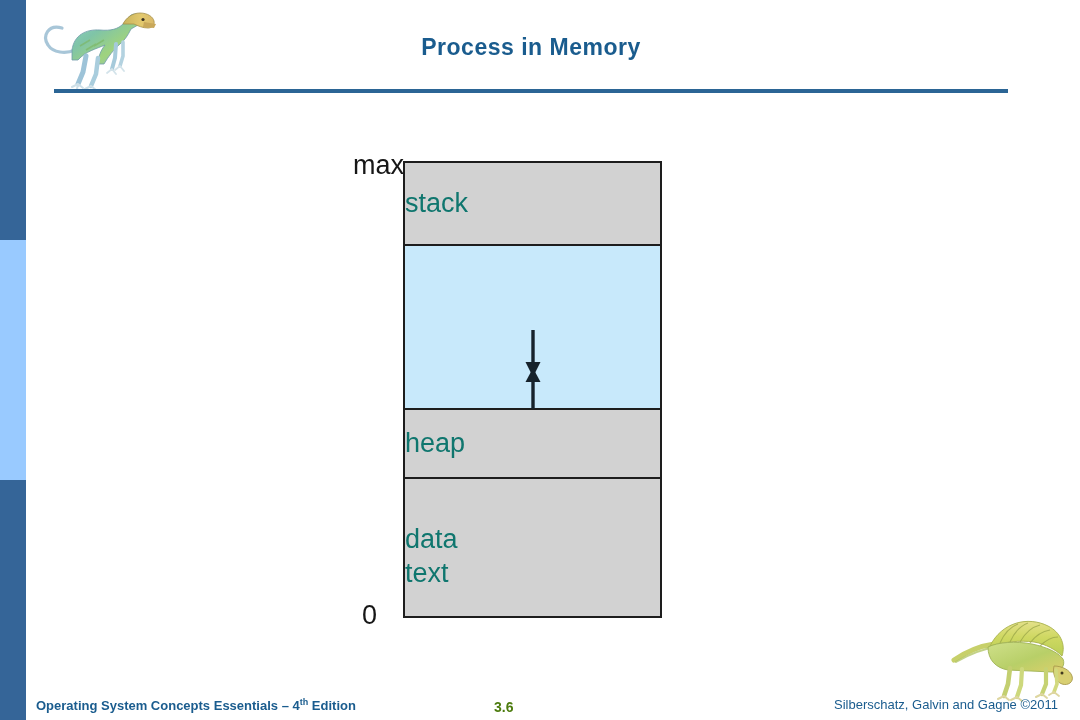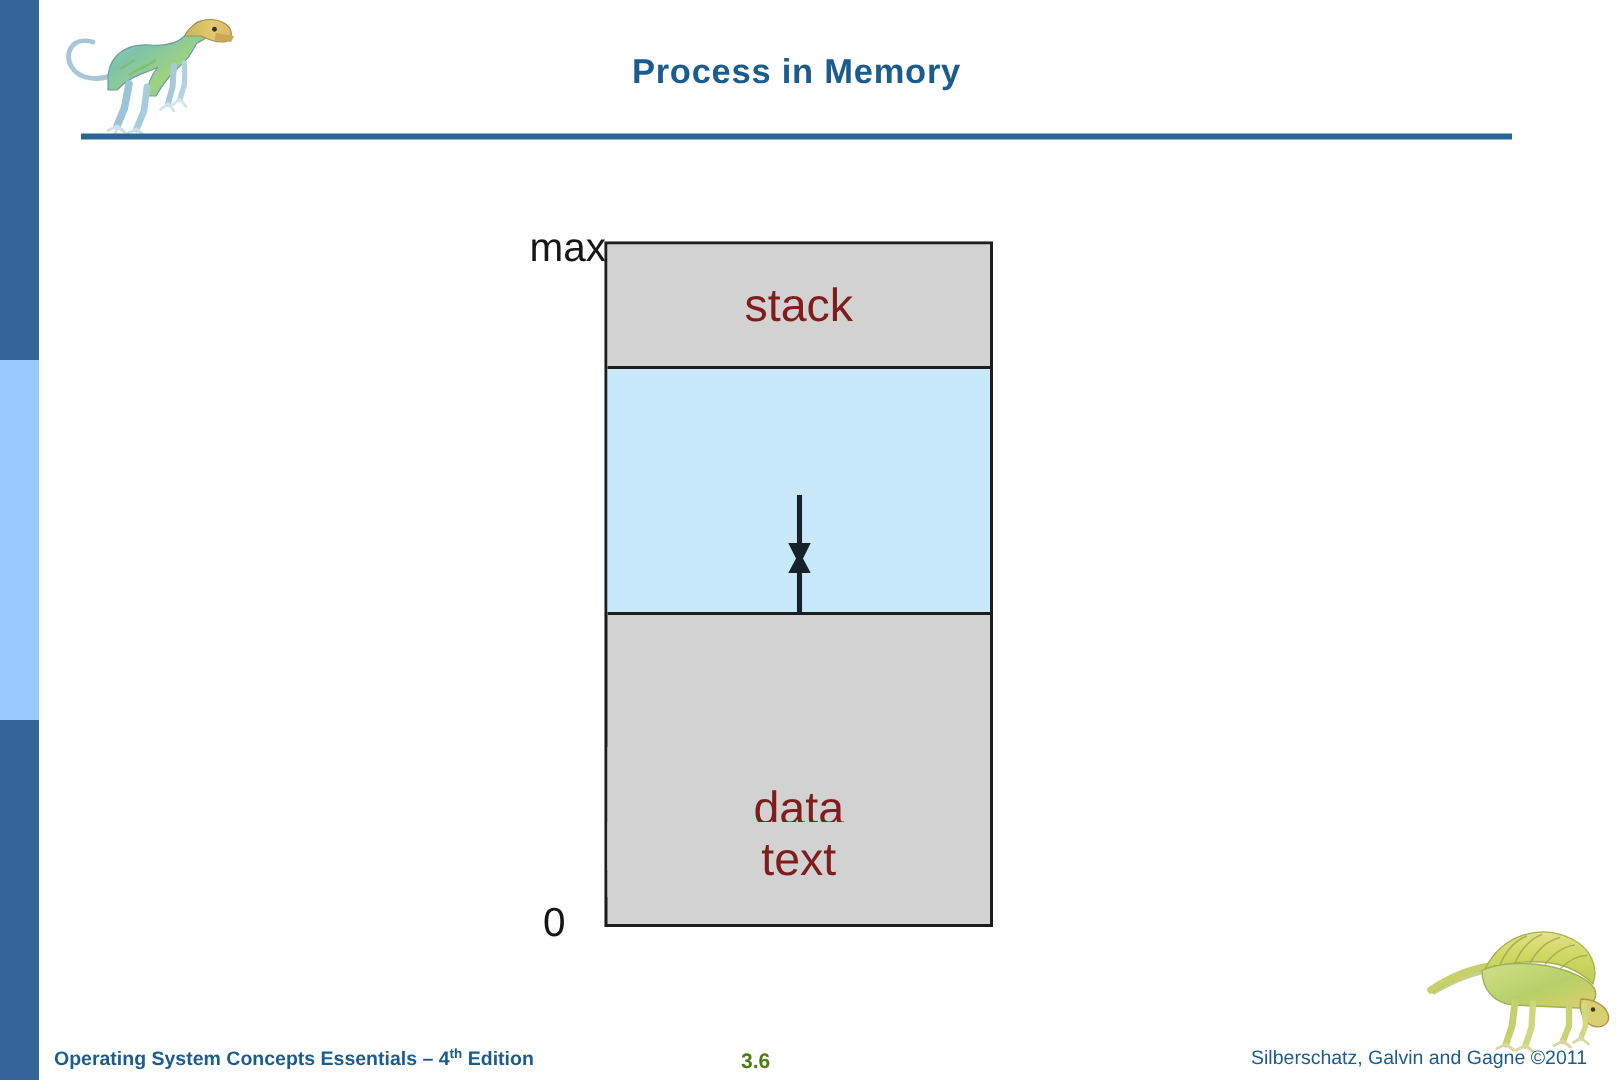--- a/index.html
+++ b/index.html
@@ -66,23 +66,22 @@
     border: 2px solid #1d1d1d;
     box-sizing: border-box;
     background: #d2d2d2;
   }
   .mem-seg {
     position: absolute;
     left: 0; width: 100%;
     box-sizing: border-box;
     display: flex;
     align-items: center;
-    justify-content: center;
-    font-size: 31px;
-    color: #7f1d1d;
+    font-size: 27px;
+    color: #0f766e;
     font-family: "Liberation Sans", sans-serif;
   }
   #seg-stack { top: 0px;   height: 83px;  background: #d2d2d2; border-bottom: 2px solid #1d1d1d; }
   #seg-free  { top: 83px;  height: 164px; background: #c8e9fb; border-bottom: 2px solid #1d1d1d; }
   #seg-heap  { top: 247px; height: 69px;  background: #d2d2d2; border-bottom: 2px solid #1d1d1d; }
   #seg-data  { top: 335px; height: 84px;  background: #d2d2d2; border-bottom: 2px solid #1d1d1d; }
   #seg-text  { top: 385px; height: 50px;  background: #d2d2d2; }
 
   .seg-label { pointer-events: none; }
 
@@ -205,20 +204,23 @@
       <line x1="12" y1="0" x2="12" y2="36" stroke="#16222b" stroke-width="3.4"></line>
       <polygon points="12,47 4.5,32 19.5,32" fill="#16222b"></polygon>
     </svg>
     <svg class="mem-arrow" id="arrow-up" viewBox="0 0 24 41">
       <line x1="12" y1="41" x2="12" y2="10" stroke="#16222b" stroke-width="3.4"></line>
       <polygon points="12,0 4.5,14 19.5,14" fill="#16222b"></polygon>
     </svg>
     <span class="seg-label"></span>
   </div>
 
+  <div class="mem-seg" id="seg-heap">
+    <span class="seg-label">heap</span>
+  </div>
 
   <div class="mem-seg" id="seg-data">
     <span class="seg-label">data</span>
   </div>
 
   <div class="mem-seg" id="seg-text">
     <span class="seg-label">text</span>
   </div>
 
 </div>

